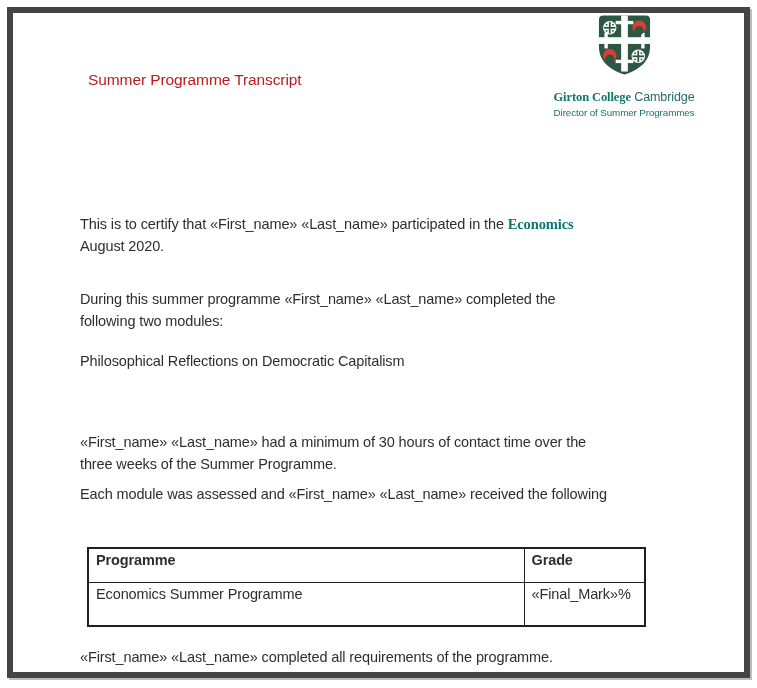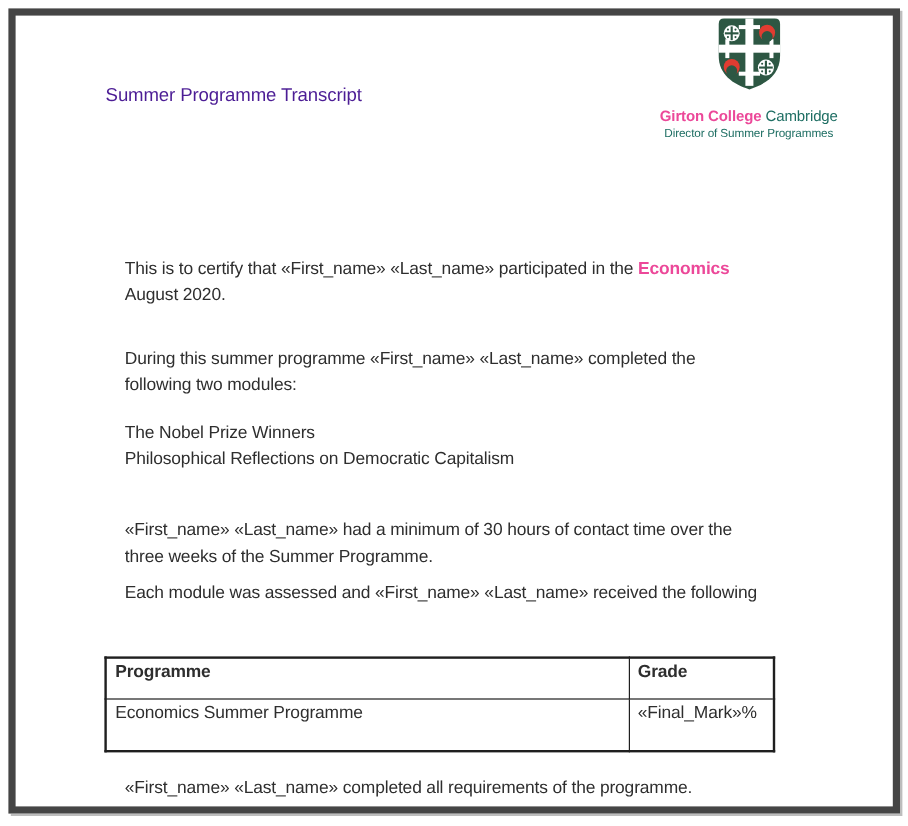--- a/index.html
+++ b/index.html
@@ -7,35 +7,35 @@
     width:757px;height:688px;position:relative;background:#ffffff;
     font-family:"Liberation Sans",sans-serif;overflow:hidden;
   }
   .frame{
     position:absolute;left:7px;top:7px;width:731px;height:659px;
     border:6px solid #454545;box-sizing:content-box;
     box-shadow:2px 2px 0 #bdbdbd;background:transparent;
   }
   .doc-title{
     position:absolute;left:88px;top:71px;
-    font-size:15.5px;color:#4c1d95;letter-spacing:-0.1px;white-space:nowrap;
+    font-size:15.5px;color:#b91c1c;letter-spacing:-0.1px;white-space:nowrap;
   }
   .logo{
     position:absolute;left:538px;top:13px;width:172px;text-align:center;color:#1e6e63;
   }
   .logo svg{display:block;margin:0 auto;}
   .college-line{font-size:12.5px;margin-top:14px;letter-spacing:-0.1px;white-space:nowrap;}
   .college-line .b{font-weight:bold;}
   .director-line{font-size:9.8px;margin-top:2px;letter-spacing:-0.1px;white-space:nowrap;}
   .para{
-    position:absolute;left:104px;color:#2e2e2e;
+    position:absolute;left:80px;color:#2e2e2e;
     font-size:14.5px;line-height:21.5px;letter-spacing:-0.12px;
   }
   .para .line{white-space:nowrap;}
-  .b{font-weight:bold;color:#ec4899;}
+  .b{font-weight:bold;color:#0f766e;font-family:Liberation Serif, serif;}
   #p1{top:214px;} #p2{top:289px;} #p3{top:351px;} #p4{top:432px;} #p5{top:484px;}
   #closing{top:647px;text-align:right;}
   table.grades{
     position:absolute;left:87px;top:547px;width:557px;
     border-collapse:collapse;table-layout:fixed;
     font-size:14.5px;color:#2e2e2e;letter-spacing:-0.12px;
   }
   table.grades{border:2px solid #1f1f1f;}
   table.grades th, table.grades td{
     border:1px solid #1f1f1f;text-align:left;vertical-align:top;
@@ -95,21 +95,20 @@
   <div class="line"><span>This is to certify that «First_name» «Last_name» participated in the </span><span class="b">Economics</span></div>
   <div class="line">August 2020.</div>
 </div>
 
 <div class="para" id="p2">
   <div class="line">During this summer programme «First_name» «Last_name» completed the</div>
   <div class="line">following two modules:</div>
 </div>
 
 <div class="para" id="p3">
-  <div class="line">The Nobel Prize Winners</div>
   <div class="line">Philosophical Reflections on Democratic Capitalism</div>
 </div>
 
 <div class="para" id="p4">
   <div class="line">«First_name» «Last_name» had a minimum of 30 hours of contact time over the</div>
   <div class="line">three weeks of the Summer Programme.</div>
 </div>
 
 <div class="para" id="p5">
   <div class="line">Each module was assessed and «First_name» «Last_name» received the following</div>

